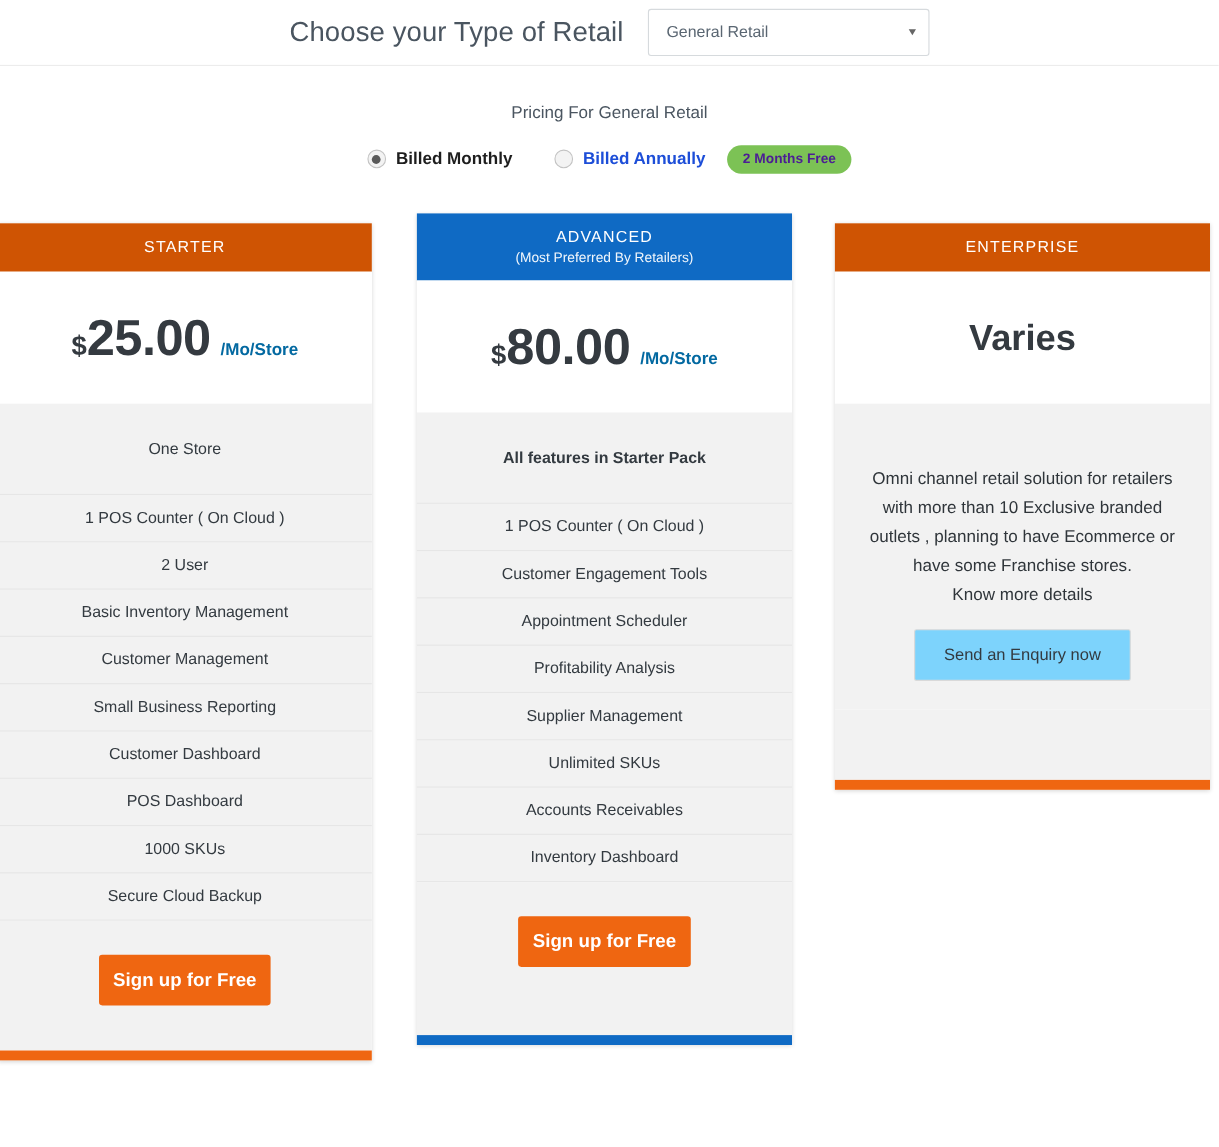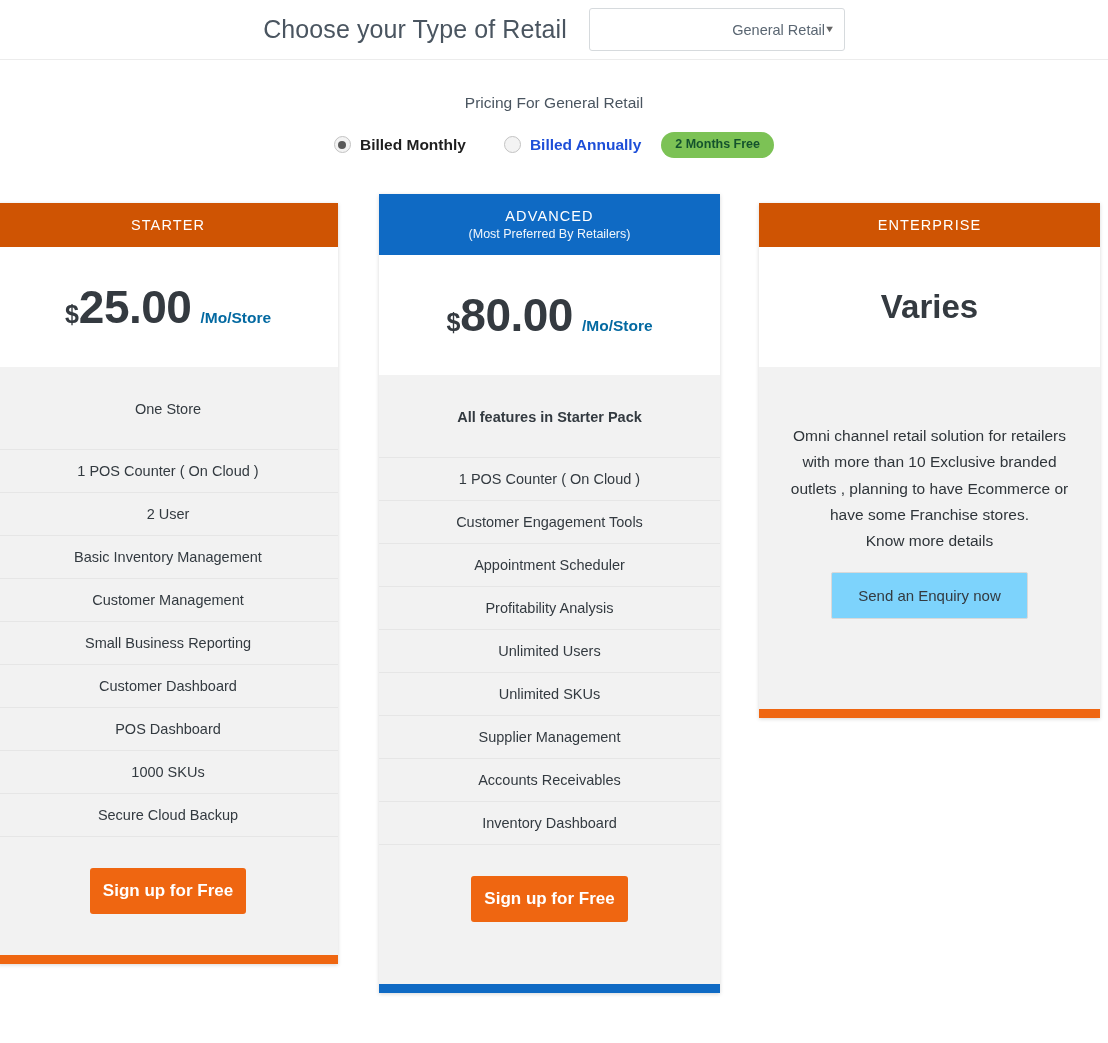--- a/index.html
+++ b/index.html
@@ -14,21 +14,20 @@
 
   
   .topbar {
     height: 60px;
     border-bottom: 1px solid #ececec;
     display: flex;
     align-items: center;
     justify-content: center;
     gap: 22px;
     background: #fff;
-    text-align: right;
   }
   .topbar-title {
     font-size: 25px;
     color: #4a5560;
     font-weight: 400;
     letter-spacing: .1px;
   }
   .retail-select {
     width: 256px;
     height: 43px;
@@ -96,21 +95,21 @@
   .radio-label {
     font-size: 15.5px;
     font-weight: bold;
   }
   .radio-label.active { color: #1e1e1e; }
   .radio-label.inactive { color: #1d4ed8; text-align: center; }
 
   .badge-free {
     margin-left: 20px;
     background: #7cc255;
-    color: #14532d;
+    color: #4c1d95;
     font-size: 12.5px;
     font-weight: bold;
     border-radius: 14px;
     padding: 6px 14px 7px;
     line-height: 1;
     white-space: nowrap;
   }
 
   
   .cards {
@@ -309,23 +308,22 @@
           <span class="amt">80.00</span>
           <span class="per">/Mo/Store</span>
       </span>
     </div>
     <div class="features">
       <div class="feat spacer-top bold">All features in Starter Pack</div>
       <div class="feat">1 POS Counter ( On Cloud )</div>
       <div class="feat">Customer Engagement Tools</div>
       <div class="feat">Appointment Scheduler</div>
       <div class="feat">Profitability Analysis</div>
-      <div class="feat">Unlimited Users</div>
+      <div class="feat">Supplier Management</div>
       <div class="feat">Unlimited SKUs</div>
-      <div class="feat">Supplier Management</div>
       <div class="feat">Accounts Receivables</div>
       <div class="feat">Inventory Dashboard</div>
     </div>
     <div class="cta-zone" style="padding:31px 0 62px;">
       <button class="btn-signup">Sign up for Free</button>
     </div>
     <div class="accent-bar bar-blue"></div>
   </div>
 
   <div class="card card-enterprise">

